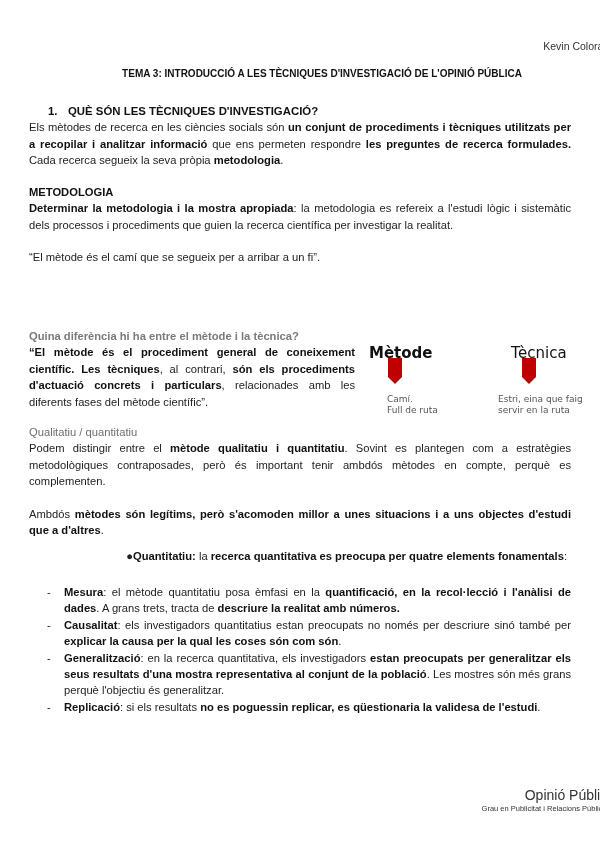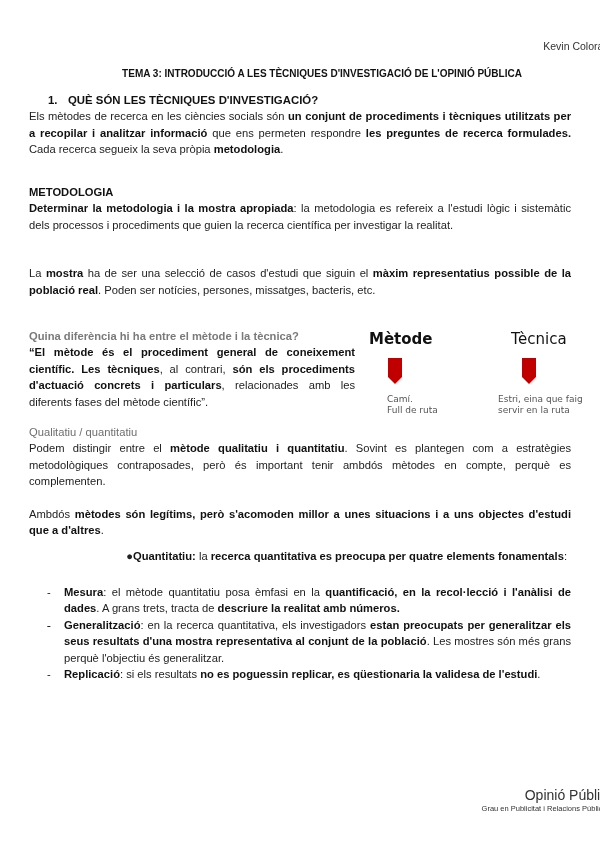--- a/index.html
+++ b/index.html
@@ -14,21 +14,21 @@
     .block { position: absolute; left: 29px; width: 542px; }
     .just { text-align: justify; }
     b { color: #111; font-weight: bold; }
     .h1 { font-weight: bold; color: #111; font-size: 11.4px; }
     .h1 .num { display: inline-block; width: 20px; }
     .gray-h { color: #7a7a7a; font-weight: bold; }
     .gray-h2 { color: #6e6e6e; }
     .sec-h { font-weight: bold; color: #111; }
     .diff-block { position: absolute; left: 29px; top: 328px; width: 326px; text-align: justify; }
     .diagram { position: absolute; left: 360px; top: 328px; width: 240px; height: 90px; }
-    .dg-title { position: absolute; top: 3px; font-family: "DejaVu Sans", sans-serif; font-size: 15px; color: #111; }
+    .dg-title { position: absolute; top: 17px; font-family: "DejaVu Sans", sans-serif; font-size: 15px; color: #111; }
     .dg-title.metode { left: 9px; font-weight: bold; }
     .dg-title.tecnica { left: 151px; }
     .marker { position: absolute; top: 30px; width: 14px; height: 26px; }
     .marker.m1 { left: 28px; }
     .marker.m2 { left: 162px; }
     .dg-cap { position: absolute; top: 66px; font-size: 9px; line-height: 11px; color: #555; font-family: "DejaVu Sans", sans-serif; }
     .dg-cap.c1 { left: 27px; }
     .dg-cap.c2 { left: 138px; }
     .bullet-row { position: absolute; left: 47px; top: 548px; width: 520px; text-align: right; }
     .bullet-row .dot { display: inline-block; width: 17px; }
@@ -40,33 +40,33 @@
   </style>
 </head>
 <body>
 
 <div class="page">
 
   <div class="author">Kevin Colorado</div>
 
   <div class="title">TEMA 3: INTRODUCCIÓ A LES TÈCNIQUES D'INVESTIGACIÓ DE L'OPINIÓ PÚBLICA</div>
 
-  <div class="block" style="top:92px;">
+  <div class="block" style="top:103px;">
     <div class="h1" style="padding-left:19px;">
       <span class="num">1.</span><span>QUÈ SÓN LES TÈCNIQUES D'INVESTIGACIÓ?</span>
     </div>
     <div class="just"><span>Els mètodes de recerca en les ciències socials són </span><b>un conjunt de procediments i tècniques utilitzats per a recopilar i analitzar informació</b><span> que ens permeten respondre </span><b>les preguntes de recerca formulades.</b><span> Cada recerca segueix la seva pròpia </span><b>metodologia</b><span>.</span></div>
   </div>
 
   <div class="block" style="top:184px;">
     <div class="sec-h">METODOLOGIA</div>
     <div class="just"><b>Determinar la metodologia i la mostra apropiada</b><span>: la metodologia es refereix a l'estudi lògic i sistemàtic dels processos i procediments que guien la recerca científica per investigar la realitat.</span></div>
     <div style="height:16px;"></div>
+    <div>“El mètode és el camí que se segueix per a arribar a un fi”.</div>
     <div style="height:16px;"></div>
-    <div class="just"><span>La </span><b>mostra</b><span> ha de ser una selecció de casos d'estudi que siguin el </span><b>màxim representatius possible de la població real</b><span>. Poden ser notícies, persones, missatges, bacteris, etc.</span></div>
   </div>
 
   <div class="diff-block">
     <div class="gray-h">Quina diferència hi ha entre el mètode i la tècnica?</div>
     <div><b>“El mètode és el procediment general de coneixement científic. Les tècniques</b><span>, al contrari, </span><b>són els procediments d'actuació concrets i particulars</b><span>, relacionades amb les diferents fases del mètode científic”.</span></div>
   </div>
 
   <div class="diagram">
     <div class="dg-title metode">Mètode</div>
     <div class="dg-title tecnica">Tècnica</div>
@@ -97,20 +97,21 @@
     <span class="dot">●</span><span><b>Quantitatiu:</b><span> la </span><b>recerca quantitativa es preocupa per quatre elements fonamentals</b><span>:</span></span>
   </div>
 
   <div class="dash-list">
     <div class="dash-item">
       <span class="dash">-</span>
       <span><b>Mesura</b><span>: el mètode quantitatiu posa èmfasi en la </span><b>quantificació, en la recol·lecció i l'anàlisi de dades</b><span>. A grans trets, tracta de </span><b>descriure la realitat amb números.</b></span>
     </div>
     <div class="dash-item">
       <span class="dash">-</span>
+      <span><b>Causalitat</b><span>: els investigadors quantitatius estan preocupats no només per descriure sinó també per </span><b>explicar la causa per la qual les coses són com són</b><span>.</span></span>
     </div>
     <div class="dash-item">
       <span class="dash">-</span>
       <span><b>Generalització</b><span>: en la recerca quantitativa, els investigadors </span><b>estan preocupats per generalitzar els seus resultats d'una mostra representativa al conjunt de la població</b><span>. Les mostres són més grans perquè l'objectiu és generalitzar.</span></span>
     </div>
     <div class="dash-item">
       <span class="dash">-</span>
       <span><b>Replicació</b><span>: si els resultats </span><b>no es poguessin replicar, es qüestionaria la validesa de l'estudi</b><span>.</span></span>
     </div>
   </div>

